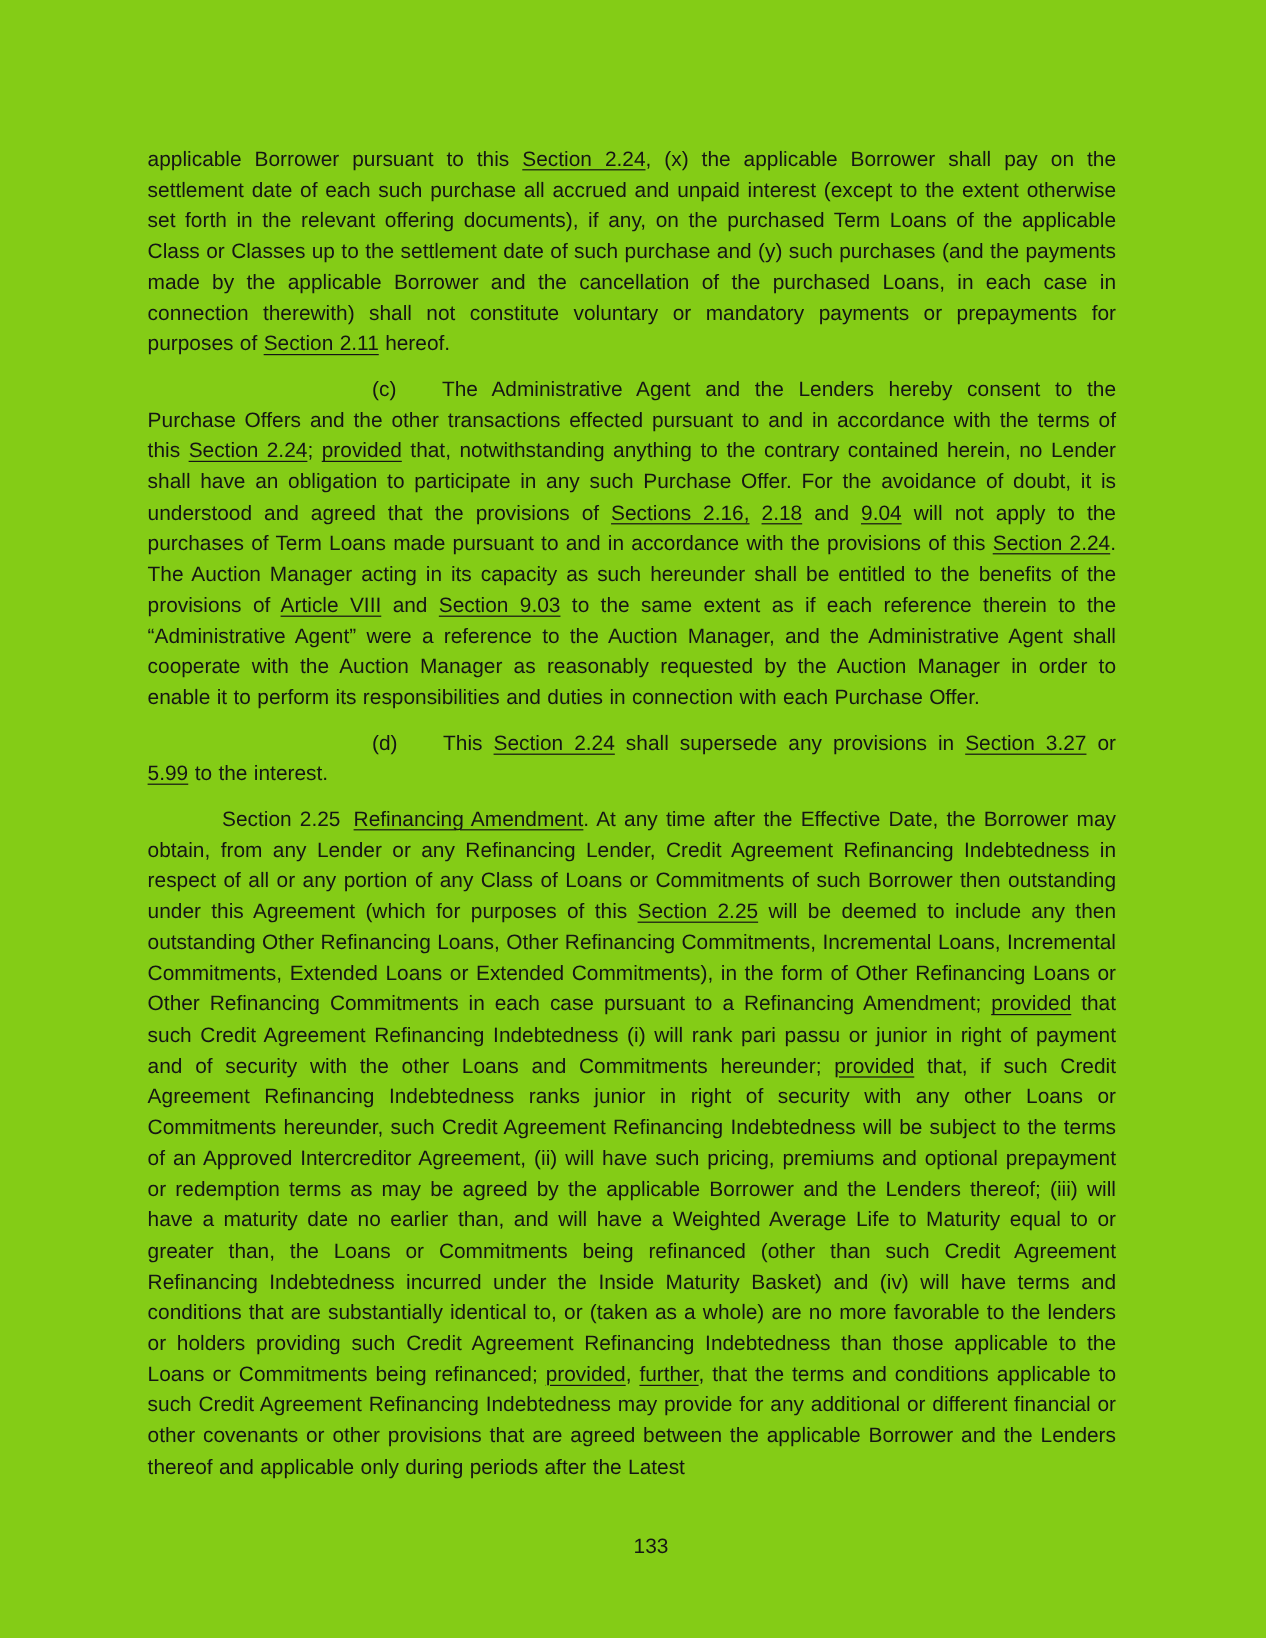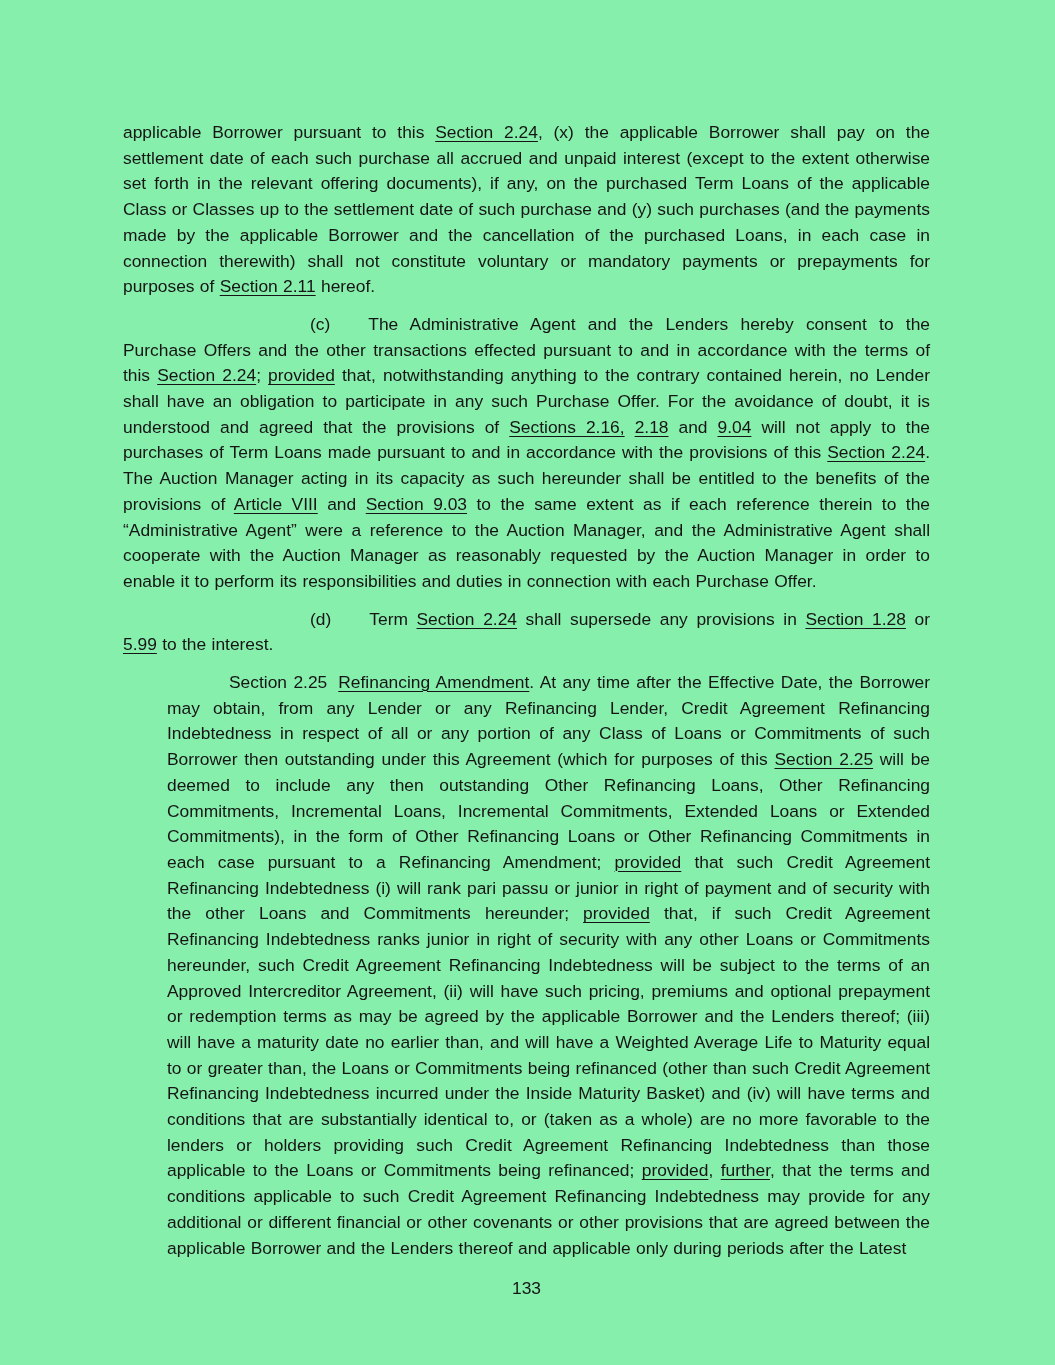--- a/index.html
+++ b/index.html
@@ -5,63 +5,63 @@
   html, body {
     margin: 0;
     padding: 0;
     background: #e8e8e8;
   }
   .page {
     position: relative;
     width: 1055px;
     height: 1365px;
     margin: 0 auto;
-    background: #86efac;
+    background: #84cc16;
     font-family: "Liberation Sans", sans-serif;
     color: #151515;
     overflow: hidden;
   }
   .content {
     position: absolute;
     left: 123px;
     top: 120px;
     width: 807px;
   }
   .para {
     font-size: 17.4px;
     line-height: 25.7px;
     text-align: justify;
     margin: 0 0 12px 0;
     word-spacing: 0.5px;
   }
   .indent-deep  { text-indent: 187px; }
-  .indent-std   { text-indent: 62px; margin-left: 44px; }
+  .indent-std   { text-indent: 62px; }
   .u {
     text-decoration: underline;
     text-underline-offset: 3px;
     text-decoration-thickness: 1.4px;
   }
   .tab { display: inline-block; }
   .tab-wide  { width: 38px; }
   .tab-small { width: 11px; }
   .footer {
     position: absolute;
     top: 1276px;
-    left: 123px;
+    left: 139px;
     width: 807px;
     text-align: center;
     font-size: 17.4px;
     line-height: 25.7px;
     color: #151515;
   }
 </style>
 </head>
 <body>
 
 <div class="page">
   <div class="content">
     <p class="para"><span>applicable Borrower pursuant to this </span><span class="u">Section 2.24</span><span>, (x) the applicable Borrower shall pay on the settlement date of each such purchase all accrued and unpaid interest (except to the extent otherwise set forth in the relevant offering documents), if any, on the purchased Term Loans of the applicable Class or Classes up to the settlement date of such purchase and (y) such purchases (and the payments made by the applicable Borrower and the cancellation of the purchased Loans, in each case in connection therewith) shall not constitute voluntary or mandatory payments or prepayments for purposes of </span><span class="u">Section 2.11</span><span> hereof.</span></p>
     <p class="para indent-deep"><span>(c)</span><span class="tab tab-wide"></span><span>The Administrative Agent and the Lenders hereby consent to the Purchase Offers and the other transactions effected pursuant to and in accordance with the terms of this </span><span class="u">Section 2.24</span><span>; </span><span class="u">provided</span><span> that, notwithstanding anything to the contrary contained herein, no Lender shall have an obligation to participate in any such Purchase Offer.  For the avoidance of doubt, it is understood and agreed that the provisions of </span><span class="u">Sections 2.16,</span><span> </span><span class="u">2.18</span><span> and </span><span class="u">9.04</span><span> will not apply to the purchases of Term Loans made pursuant to and in accordance with the provisions of this </span><span class="u">Section 2.24</span><span>.  The Auction Manager acting in its capacity as such hereunder shall be entitled to the benefits of the provisions of </span><span class="u">Article VIII</span><span> and </span><span class="u">Section 9.03</span><span> to the same extent as if each reference therein to the “Administrative Agent” were a reference to the Auction Manager, and the Administrative Agent shall cooperate with the Auction Manager as reasonably requested by the Auction Manager in order to enable it to perform its responsibilities and duties in connection with each Purchase Offer.</span></p>
-    <p class="para indent-deep"><span>(d)</span><span class="tab tab-wide"></span><span>Term </span><span class="u">Section 2.24</span><span> shall supersede any provisions in </span><span class="u">Section 1.28</span><span> or </span><span class="u">5.99</span><span> to the interest.</span></p>
+    <p class="para indent-deep"><span>(d)</span><span class="tab tab-wide"></span><span>This </span><span class="u">Section 2.24</span><span> shall supersede any provisions in </span><span class="u">Section 3.27</span><span> or </span><span class="u">5.99</span><span> to the interest.</span></p>
     <p class="para indent-std"><span>Section 2.25</span><span class="tab tab-small"></span><span class="u">Refinancing Amendment</span><span>.  At any time after the Effective Date, the Borrower may obtain, from any Lender or any Refinancing Lender, Credit Agreement Refinancing Indebtedness in respect of all or any portion of any Class of Loans or Commitments of such Borrower then outstanding under this Agreement (which for purposes of this </span><span class="u">Section 2.25</span><span> will be deemed to include any then outstanding Other Refinancing Loans, Other Refinancing Commitments, Incremental Loans, Incremental Commitments, Extended Loans or Extended Commitments), in the form of Other Refinancing Loans or Other Refinancing Commitments in each case pursuant to a Refinancing Amendment; </span><span class="u">provided</span><span> that such Credit Agreement Refinancing Indebtedness (i) will rank pari passu or junior in right of payment and of security with the other Loans and Commitments hereunder; </span><span class="u">provided</span><span> that, if such Credit Agreement Refinancing Indebtedness ranks junior in right of security with any other Loans or Commitments hereunder, such Credit Agreement Refinancing Indebtedness will be subject to the terms of an Approved Intercreditor Agreement, (ii) will have such pricing, premiums and optional prepayment or redemption terms as may be agreed by the applicable Borrower and the Lenders thereof; (iii) will have a maturity date no earlier than, and will have a Weighted Average Life to Maturity equal to or greater than, the Loans or Commitments being refinanced (other than such Credit Agreement Refinancing Indebtedness incurred under the Inside Maturity Basket) and (iv) will have terms and conditions that are substantially identical to, or (taken as a whole) are no more favorable to the lenders or holders providing such Credit Agreement Refinancing Indebtedness than those applicable to the Loans or Commitments being refinanced; </span><span class="u">provided</span><span>, </span><span class="u">further</span><span>, that the terms and conditions applicable to such Credit Agreement Refinancing Indebtedness may provide for any additional or different financial or other covenants or other provisions that are agreed between the applicable Borrower and the Lenders thereof and applicable only during periods after the Latest</span></p>
   </div>
   <div class="footer">133</div>
 </div>
 
 </body></html>

